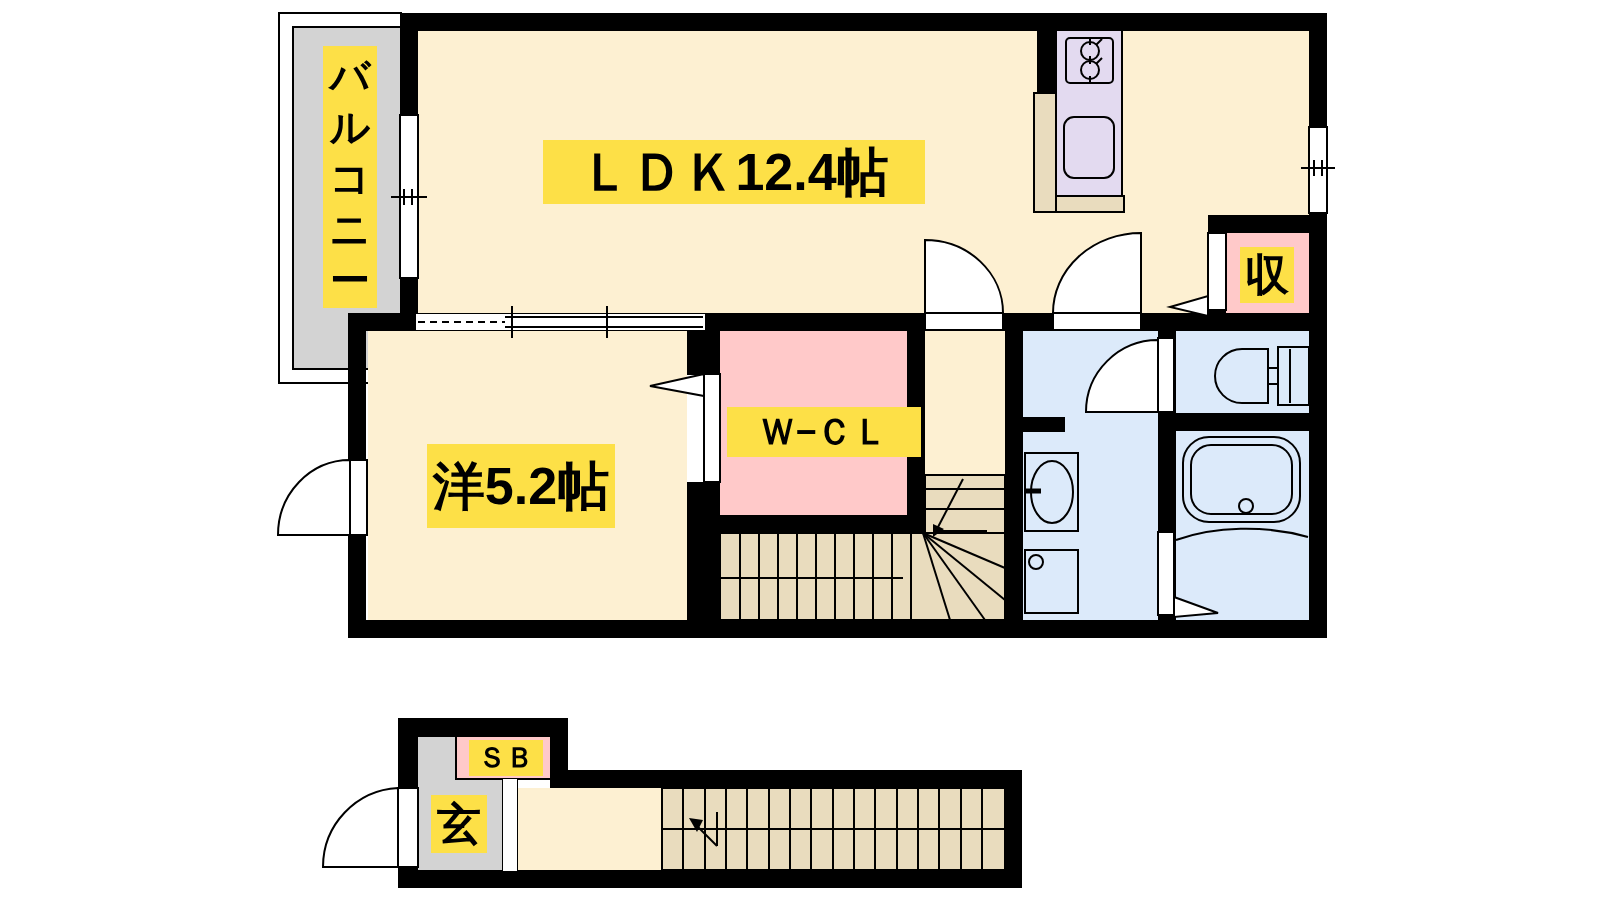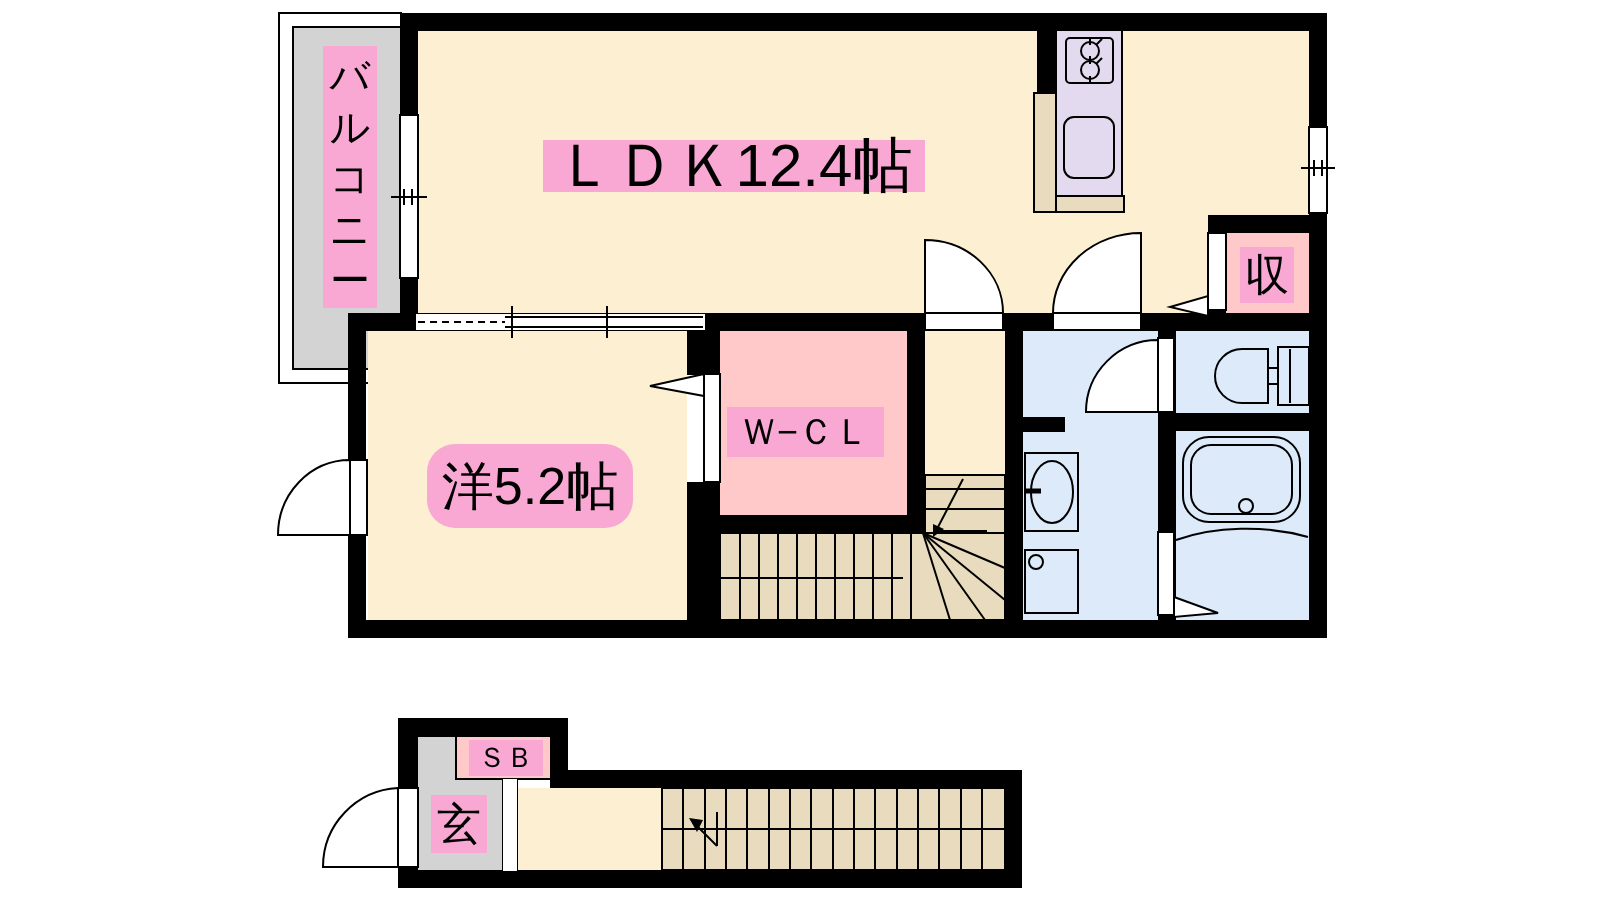--- a/index.html
+++ b/index.html
@@ -4,22 +4,22 @@
 <style>
   html,body{margin:0;padding:0;background:var(--bg_white,#fff);}
   #canvas{position:relative;width:1600px;height:900px;background:var(--bg_white,#fff);
     font-family:"Liberation Sans","DejaVu Sans",sans-serif;overflow:hidden;color:#000;}
   .rm,.wl,.lb{position:absolute;box-sizing:border-box;}
   .rm{z-index:5;}
   .b2{border:2px solid #000;}
   .b1{border:1px solid #000;}
   .wl{background:var(--wall_black,#000);z-index:10;}
   #symbols{position:absolute;left:0;top:0;z-index:30;}
-  .lb{z-index:40;background:#f9a8d4;display:flex;align-items:center;justify-content:center;
-      white-space:nowrap;line-height:1;}
+  .lb{z-index:40;background:#fde047;display:flex;align-items:center;justify-content:center;
+      white-space:nowrap;line-height:1;font-weight:bold;}
   .lb.vert{white-space:normal;word-break:break-all;text-align:center;display:block;}
   .f-blue{fill:var(--wet_area_blue,#dceafa);}
   .f-lav{fill:var(--kitchen_lavender,#e3daf0);}
   .f-white{fill:#fff;}
   .nf{fill:none;}
   .s2{stroke:#000;stroke-width:2px;}
   .s5{stroke:#000;stroke-width:5px;}
   .bg-cream{background:var(--room_cream,#fdf0d2);}
   .bg-gray{background:var(--balcony_gray,#d3d3d3);}
   .bg-pink{background:var(--closet_pink,#ffc9c9);}
@@ -226,19 +226,19 @@
       <ellipse cx="1052" cy="492" rx="21" ry="31" class="f-blue s2"></ellipse>
       <line x1="1024" y1="491" x2="1041" y2="491" class="s5"></line>
     </g>
     <g>
       <rect x="1025" y="550" width="53" height="63" class="f-blue s2"></rect>
       <circle cx="1036" cy="562" r="7" class="f-blue s2"></circle>
     </g>
   </svg>
 
   <div class="lb vert" style="left:323px;top:46px;width:54px;height:262px;font-size:40px;line-height:51px;padding-top:5px;">バルコニー</div>
-  <div class="lb" style="left:543px;top:140px;width:382px;height:52px;font-size:60px;">ＬＤＫ12.4帖</div>
-  <div class="lb" style="left:427px;top:444px;width:206px;height:84px;font-size:52px;border-radius:28px;">洋5.2帖</div>
-  <div class="lb" style="left:727px;top:407px;width:157px;height:50px;font-size:36px;">Ｗ−ＣＬ</div>
+  <div class="lb" style="left:543px;top:140px;width:382px;height:64px;font-size:52px;">ＬＤＫ12.4帖</div>
+  <div class="lb" style="left:427px;top:444px;width:188px;height:84px;font-size:52px;">洋5.2帖</div>
+  <div class="lb" style="left:727px;top:407px;width:194px;height:50px;font-size:36px;">Ｗ−ＣＬ</div>
   <div class="lb" style="left:1240px;top:247px;width:54px;height:56px;font-size:44px;">収</div>
   <div class="lb" style="left:469px;top:740px;width:74px;height:36px;font-size:28px;text-align:right;">ＳＢ</div>
   <div class="lb" style="left:431px;top:795px;width:56px;height:58px;font-size:44px;">玄</div>
 </div>
 
 </body></html>

